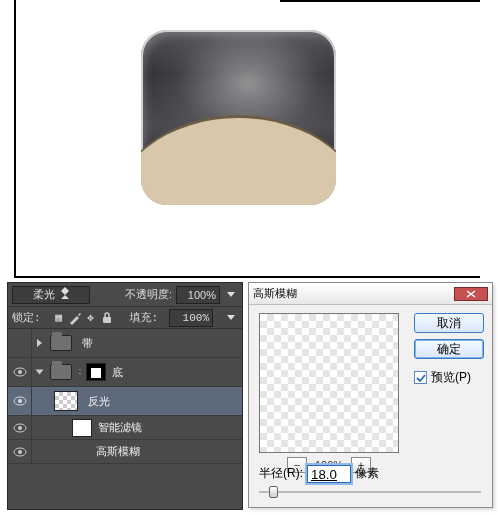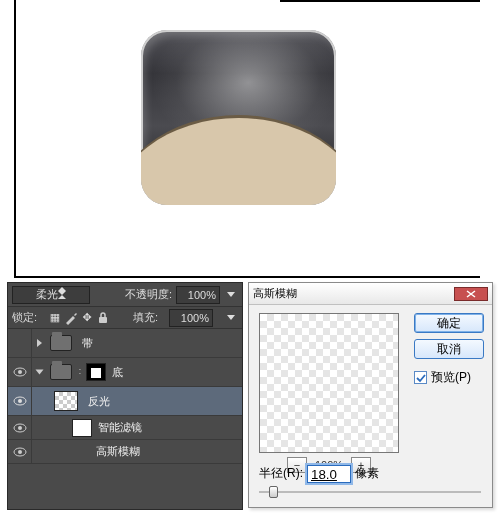--- a/index.html
+++ b/index.html
@@ -12,30 +12,30 @@
     radial-gradient(ellipse 160px 120px at 55% 30%, rgba(255,255,255,0.45) 0%, rgba(255,255,255,0.05) 45%, rgba(0,0,0,0) 60%),
     linear-gradient(180deg, #525258 0%, #35353a 25%, #4b4b50 55%, #2a2a2d 85%, #1c1c1e 100%);
     box-shadow: inset 0 0 0 2px #cfcfcf, inset 4px 6px 8px rgba(255,255,255,0.2);
     overflow: hidden;
   }
   .artwork .arc { position: absolute; left: -30px; right: -30px; bottom: -110px; height: 200px; border-radius: 50%; background: #d8c7ab; border-top: 3px solid #6b5c45; }
 
   
   .layers-panel { position: absolute; left: 7px; top: 282px; width: 236px; height: 228px; background: #4a4a4a; border: 1px solid #2a2a2a; }
   .lp-row1 { display: flex; align-items: center; height: 24px; padding: 0 4px; gap: 4px; border-bottom: 1px solid #333; }
-  .blend-select { flex: 0 0 78px; height: 18px; background: #3d3d3d; border: 1px solid #222; display: flex; align-items: center; justify-content: center; padding: 0 4px; color: #ddd; }
+  .blend-select { flex: 0 0 78px; height: 18px; background: #3d3d3d; border: 1px solid #222; display: flex; align-items: center; justify-content: space-between; padding: 0 20px; color: #ddd; }
   .chev { display:inline-block; width:0; height:0; }
   .chev.down { border-left:4px solid transparent; border-right:4px solid transparent; border-top:5px solid #ddd; }
   .chev.updown { border-left:4px solid transparent; border-right:4px solid transparent; border-top:4px solid #ddd; border-bottom:4px solid #ddd; height:0; width:0; position:relative; }
   .chev.updown::before { content:""; position:absolute; left:-4px; top:-8px; border-left:4px solid transparent; border-right:4px solid transparent; border-bottom:4px solid #ddd; }
   .opacity-label { margin-left: auto; color: #ddd; text-align: center; }
   .pct-box { width: 44px; height: 18px; background: #3d3d3d; border: 1px solid #222; display: flex; align-items: center; justify-content: flex-end; padding: 0 3px; color: #ddd; }
   .chip { width: 14px; height: 14px; display: inline-flex; align-items: center; justify-content: center; color: #ccc; }
 
-  .lp-row2 { display: flex; align-items: center; height: 22px; padding: 0 4px; gap: 11px; border-bottom: 1px solid #333; background:#474747; }
+  .lp-row2 { display: flex; align-items: center; height: 22px; padding: 0 4px; gap: 11px; border-bottom: 1px solid #333; background:#474747;font-family:Liberation Mono, monospace; }
   .lock-icons { display: flex; gap: 2px; }
   .icon { width: 14px; height: 14px; display: inline-flex; align-items:center; justify-content:center; }
 
   .layer-row { display: flex; align-items: center; height: 29px; border-bottom: 1px solid #3a3a3a; background: #4a4a4a; }
   .layer-row.selected { background: #5d6a7b; }
   .vis-col { width: 24px; display: flex; align-items: center; justify-content: center; border-right: 1px solid #3a3a3a; height: 100%; }
   .expand-col { width: 14px; display:flex; align-items:center; justify-content:center; }
   .tri { width:0; height:0; border-top:4px solid transparent; border-bottom:4px solid transparent; border-left:5px solid #ccc; }
   .tri.open { transform: rotate(90deg); }
   .indent1 { width: 8px; }
@@ -202,25 +202,25 @@
   </div>
   <div class="dlg-body">
     <div class="preview-box"></div>
     <div class="zoom-row">
       <div class="zoom-btn">−</div>
       <span>100%</span>
       <div class="zoom-btn">+</div>
     </div>
 
     <div class="side-btns">
+      <div class="win-btn">
+          <span>取消</span>
+        </div>
       <div class="win-btn primary">
           <span>确定</span>
-        </div>
-      <div class="win-btn">
-          <span>取消</span>
         </div>
       <div class="chk-row">
         <div class="chk">
           <svg width="10" height="10" viewBox="0 0 10 10">
               <path d="M1 5 L4 8 L9 2" stroke="#2a6bbd" stroke-width="1.8" fill="none"></path>
             </svg>
         </div>
         <span><span>预览(P)</span></span>
       </div>
     </div>

